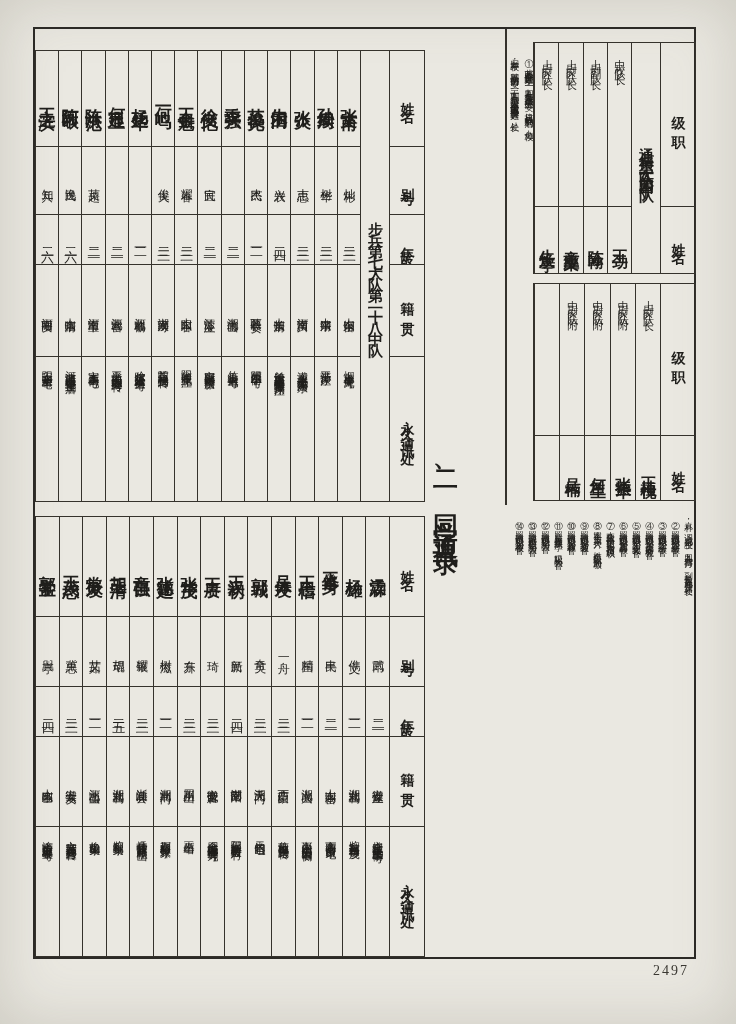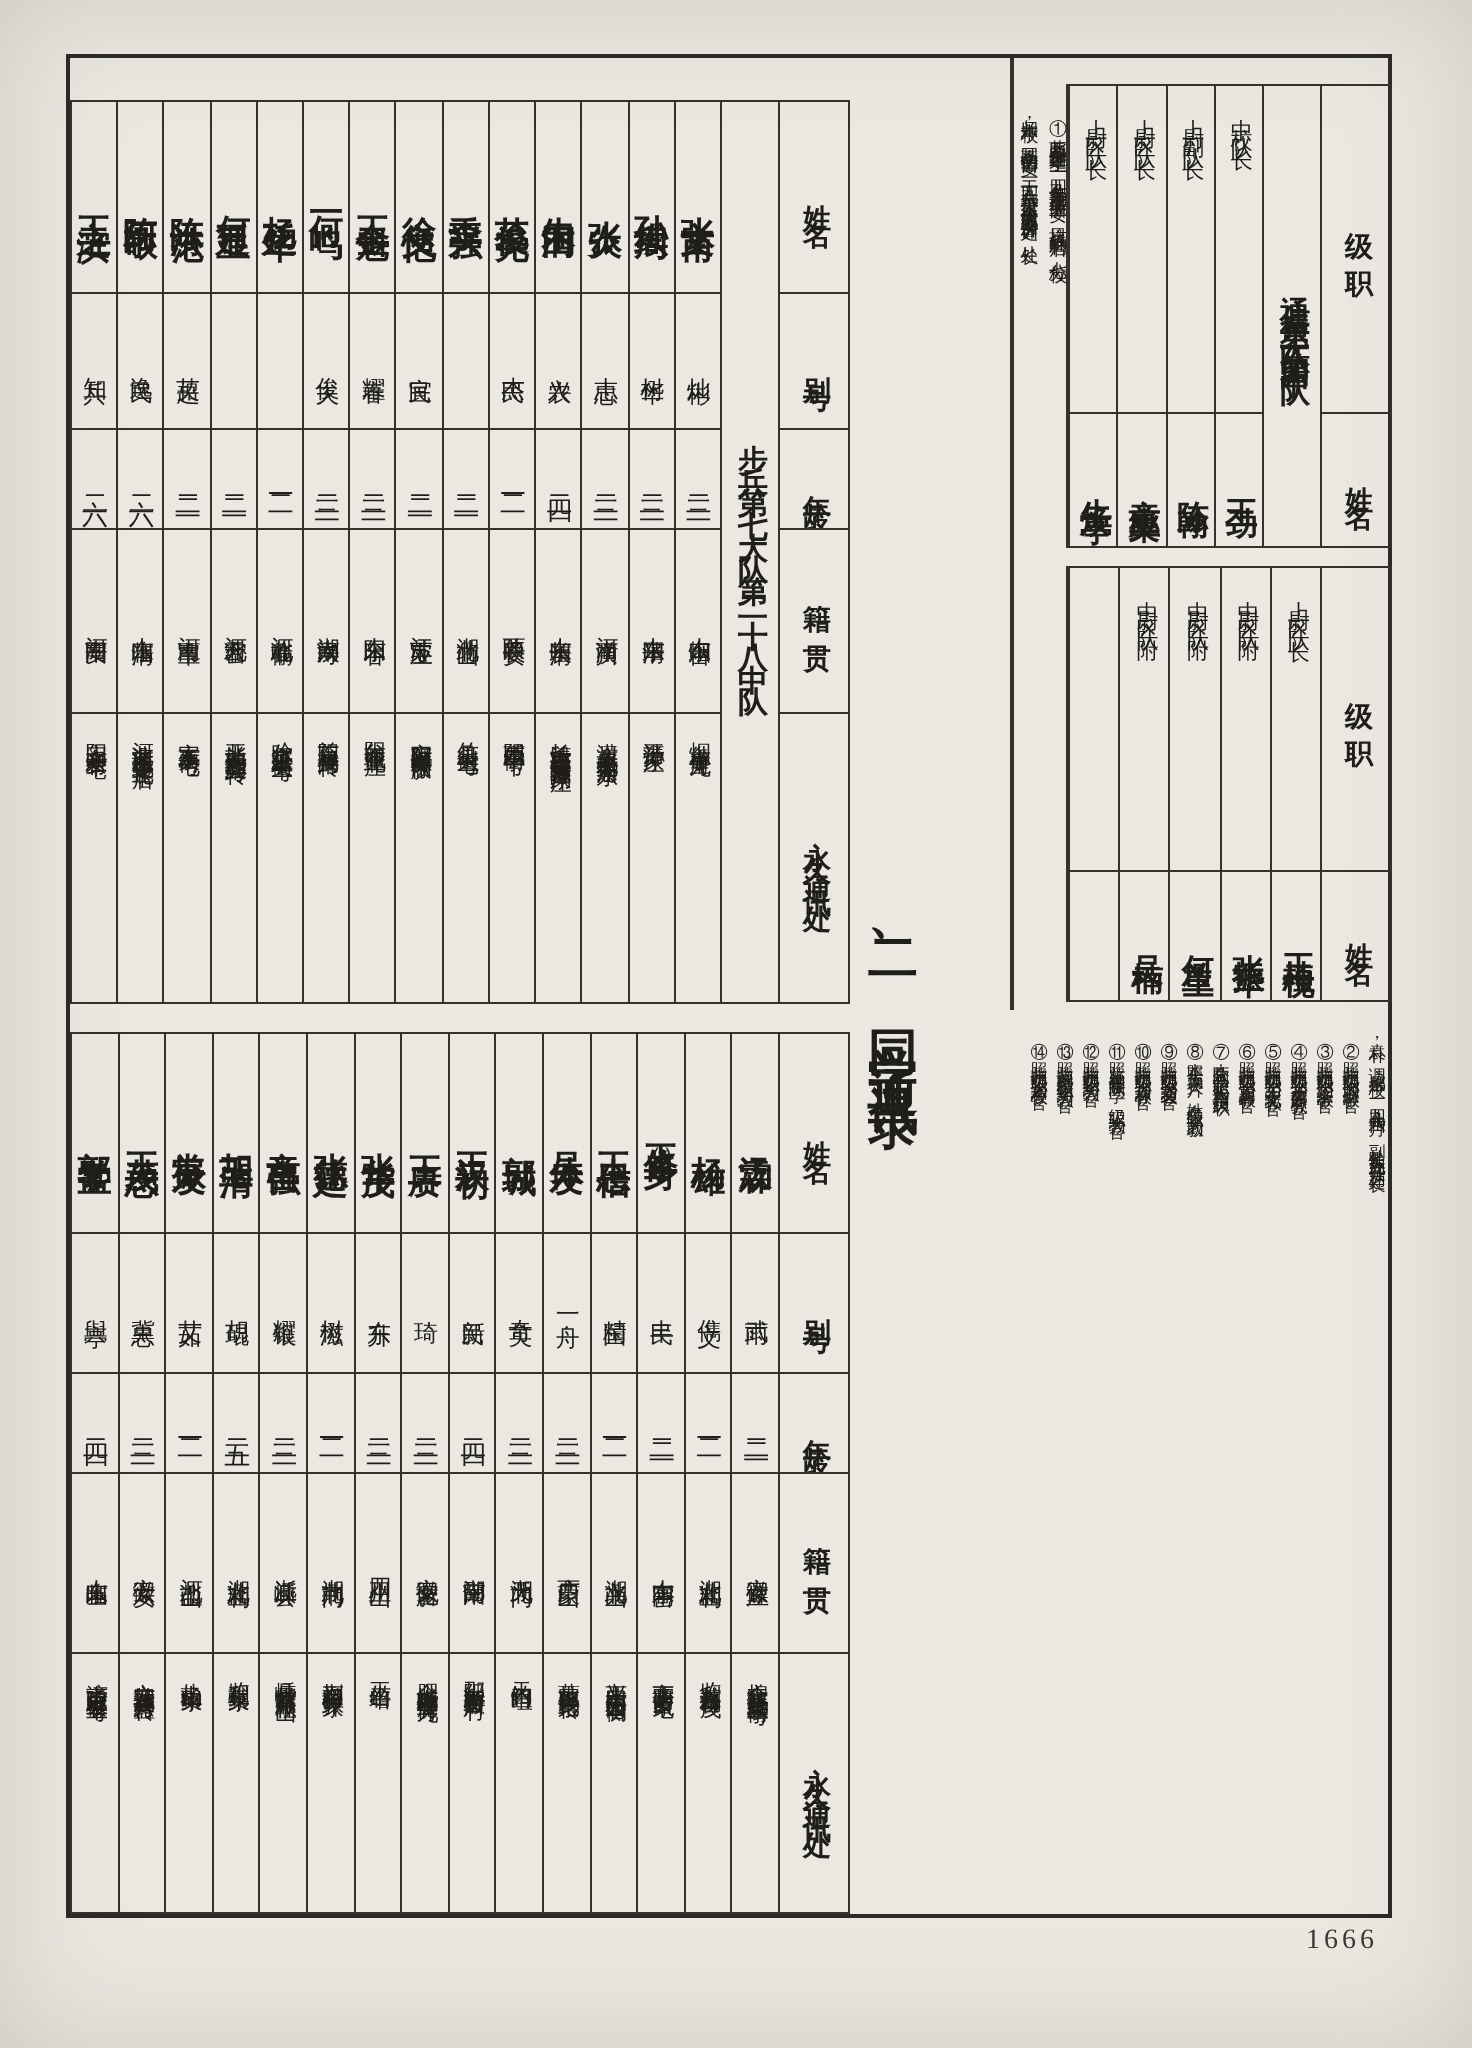--- a/index.html
+++ b/index.html
@@ -706,14 +706,14 @@
       <span class="v">⑦本片队同学录职照为指导员级职。</span>
       <span class="v">⑧本照片为原大片，姓名级职为助教。</span>
       <span class="v">⑨照片说明级职为交通教官。</span>
       <span class="v">⑩照片说明级职为森林教官。</span>
       <span class="v">⑪照片疑为青年队同学，级职为教官。</span>
       <span class="v">⑫照片说明级职均为教官。</span>
       <span class="v">⑬照片说明姓名级职均为教官。</span>
       <span class="v">⑭照片说明级职为本校教官。</span>
     </div>
 
-  <div class="pageno" style="left:653px; top:963px;">1666</div>
+  <div class="pageno" style="left:653px; top:963px;">2497</div>
 </div>
 
 </body></html>

